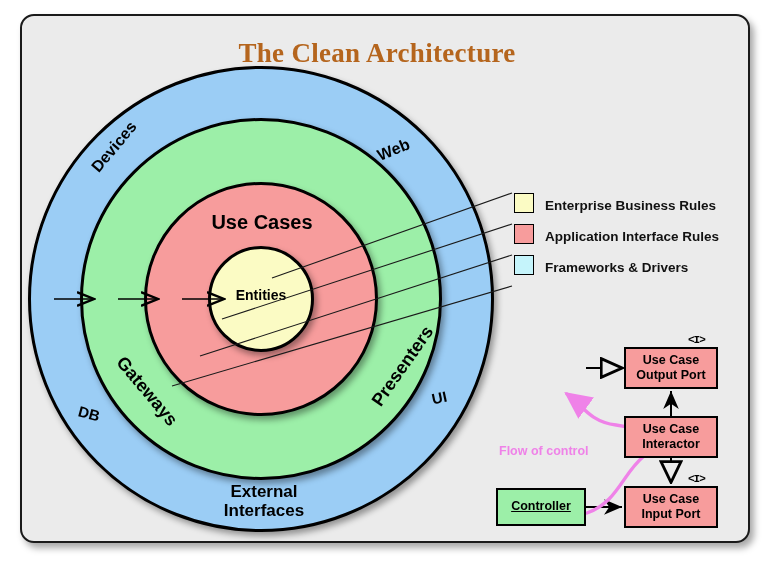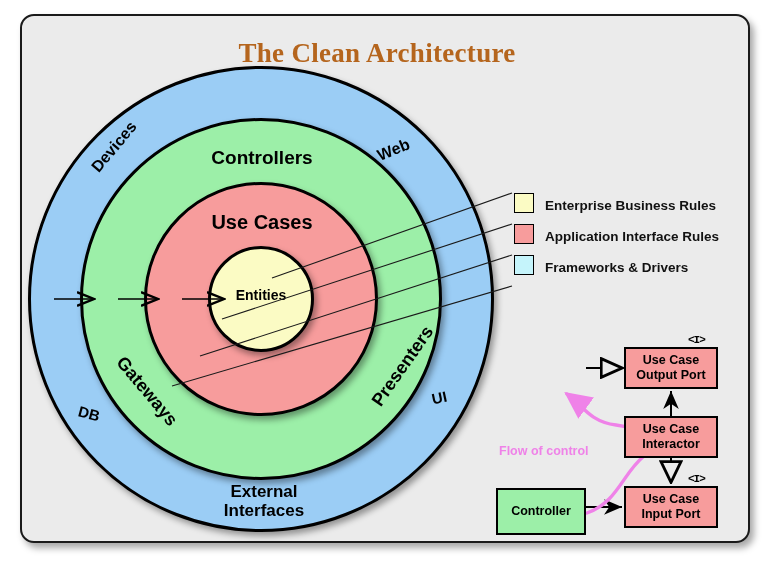--- a/index.html
+++ b/index.html
@@ -127,21 +127,21 @@
     font-weight: bold;
     color: #000000;
     line-height: 1.22;
   }
   .flow-green { background: #9cefa8; }
   .flow-pink  { background: #f79c9c; }
 
   #box-presenter   { left: 474px; top: 333px; width: 90px;  height: 38px; }
   #box-output-port { left: 602px; top: 331px; width: 94px;  height: 42px; }
   #box-interactor  { left: 602px; top: 400px; width: 94px;  height: 42px; }
-  #box-controller  { left: 474px; top: 472px; width: 90px;  height: 47px; }
+  #box-controller  { left: 474px; top: 472px; width: 90px;  height: 38px; text-decoration: underline; }
   #box-input-port  { left: 602px; top: 470px; width: 94px;  height: 42px; }
 
   .iface-marker {
     position: absolute;
     font-family: "Liberation Mono", monospace;
     font-size: 11px;
     font-weight: bold;
     color: #000000;
     letter-spacing: -1px;
   }
@@ -173,21 +173,20 @@
 <div id="stage">
   <div id="canvas-frame">
 
     <div id="title">The Clean Architecture</div>
 
     <div class="ring" id="ring-frameworks" style="background: rgb(155, 205, 245);"></div>
     <div class="ring" id="ring-adapters" style="background: rgb(156, 239, 168);"></div>
     <div class="ring" id="ring-usecases" style="background: rgb(247, 156, 156);"></div>
     <div class="ring" id="ring-entities" style="background: rgb(251, 251, 196);"></div>
 
-    <div class="ring-label" id="label-controllers">Controllers</div>
     <div class="ring-label" id="label-usecases">Use Cases</div>
     <div class="ring-label" id="label-entities">Entities</div>
 
     <div class="ring-label" id="label-external">
       <div>External</div>
       <div>Interfaces</div>
     </div>
 
     <div class="ring-label" id="label-web">Web</div>
     <div class="ring-label" id="label-devices">Devices</div>

